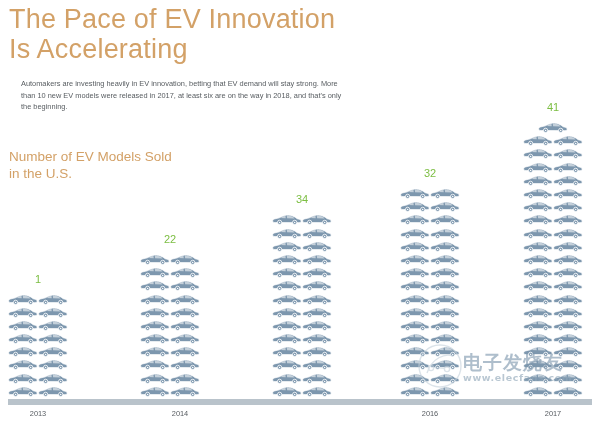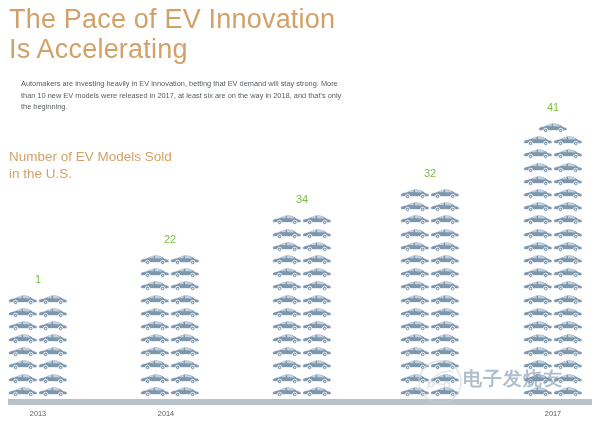--- a/index.html
+++ b/index.html
@@ -126,21 +126,21 @@
     text-align: center;
     color: #565b60;
     font-size: 7.4px;
     line-height: 10px;
   }
 
   
   #watermark {
     position: absolute;
     left: 418px;
-    top: 352px;
+    top: 336px;
     width: 178px;
     height: 62px;
     pointer-events: none;
     opacity: 0.62;
   }
   #watermark-logo {
     position: absolute;
     left: 0;
     top: 8px;
     width: 44px;
@@ -1606,19 +1606,21 @@
 
   <div id="watermark">
     <svg id="watermark-logo" viewBox="0 0 44 44">
       <circle cx="22" cy="22" r="21" fill="none" stroke="#c6d2dc" stroke-width="1.4"></circle>
       <path d="M9 29 C14 14, 27 9, 35 12" fill="none" stroke="#c6d2dc" stroke-width="1.4"></path>
       <circle cx="13" cy="24" r="2.6" fill="none" stroke="#c6d2dc" stroke-width="1.4"></circle>
       <circle cx="29" cy="25" r="2.6" fill="none" stroke="#c6d2dc" stroke-width="1.4"></circle>
       <path d="M15.5 23.5 L26.5 24.5" fill="none" stroke="#c6d2dc" stroke-width="1.2"></path>
     </svg>
     <div id="watermark-cn">电子发烧友</div>
+    <div id="watermark-url">www.elecfans.com</div>
   </div>
 
 <div class="year-label" style="left: -14px;">2013</div>
-    <div class="year-label" style="left: 114px;">2014</div>
+    <div class="year-label" style="left: 128px;">2014</div>
     <div class="year-label" style="left: 239px; margin-top: 18px;">2015</div>
+    <div class="year-label" style="left: 378px;">2016</div>
     <div class="year-label" style="left: 501px;">2017</div>
   </div>
 
 </body></html>

